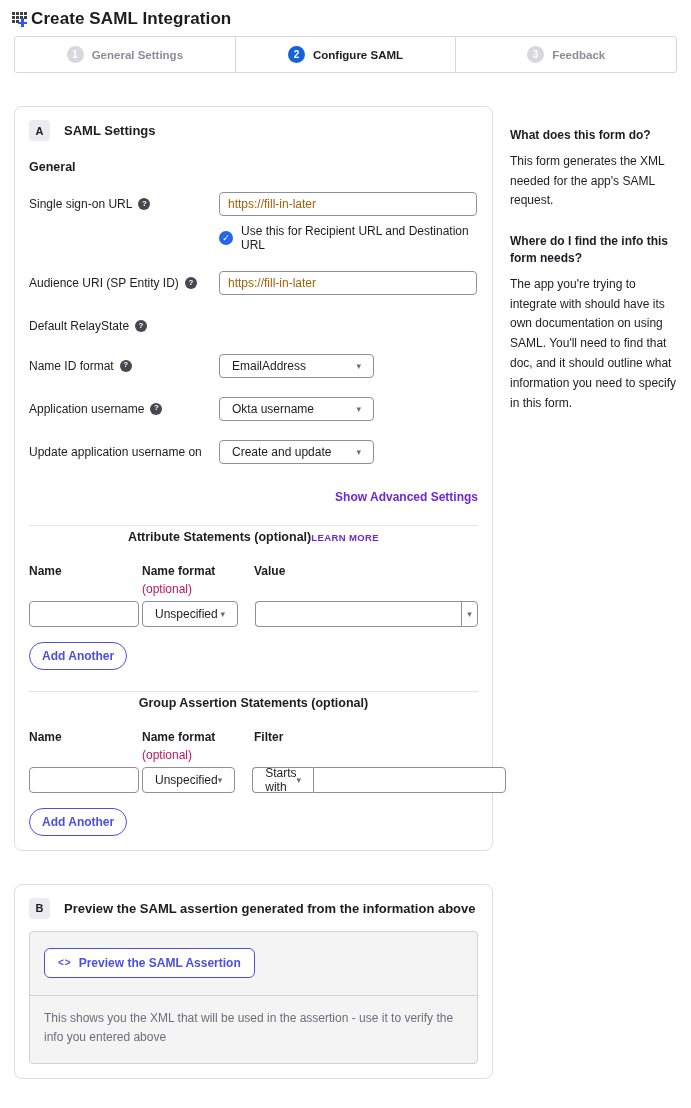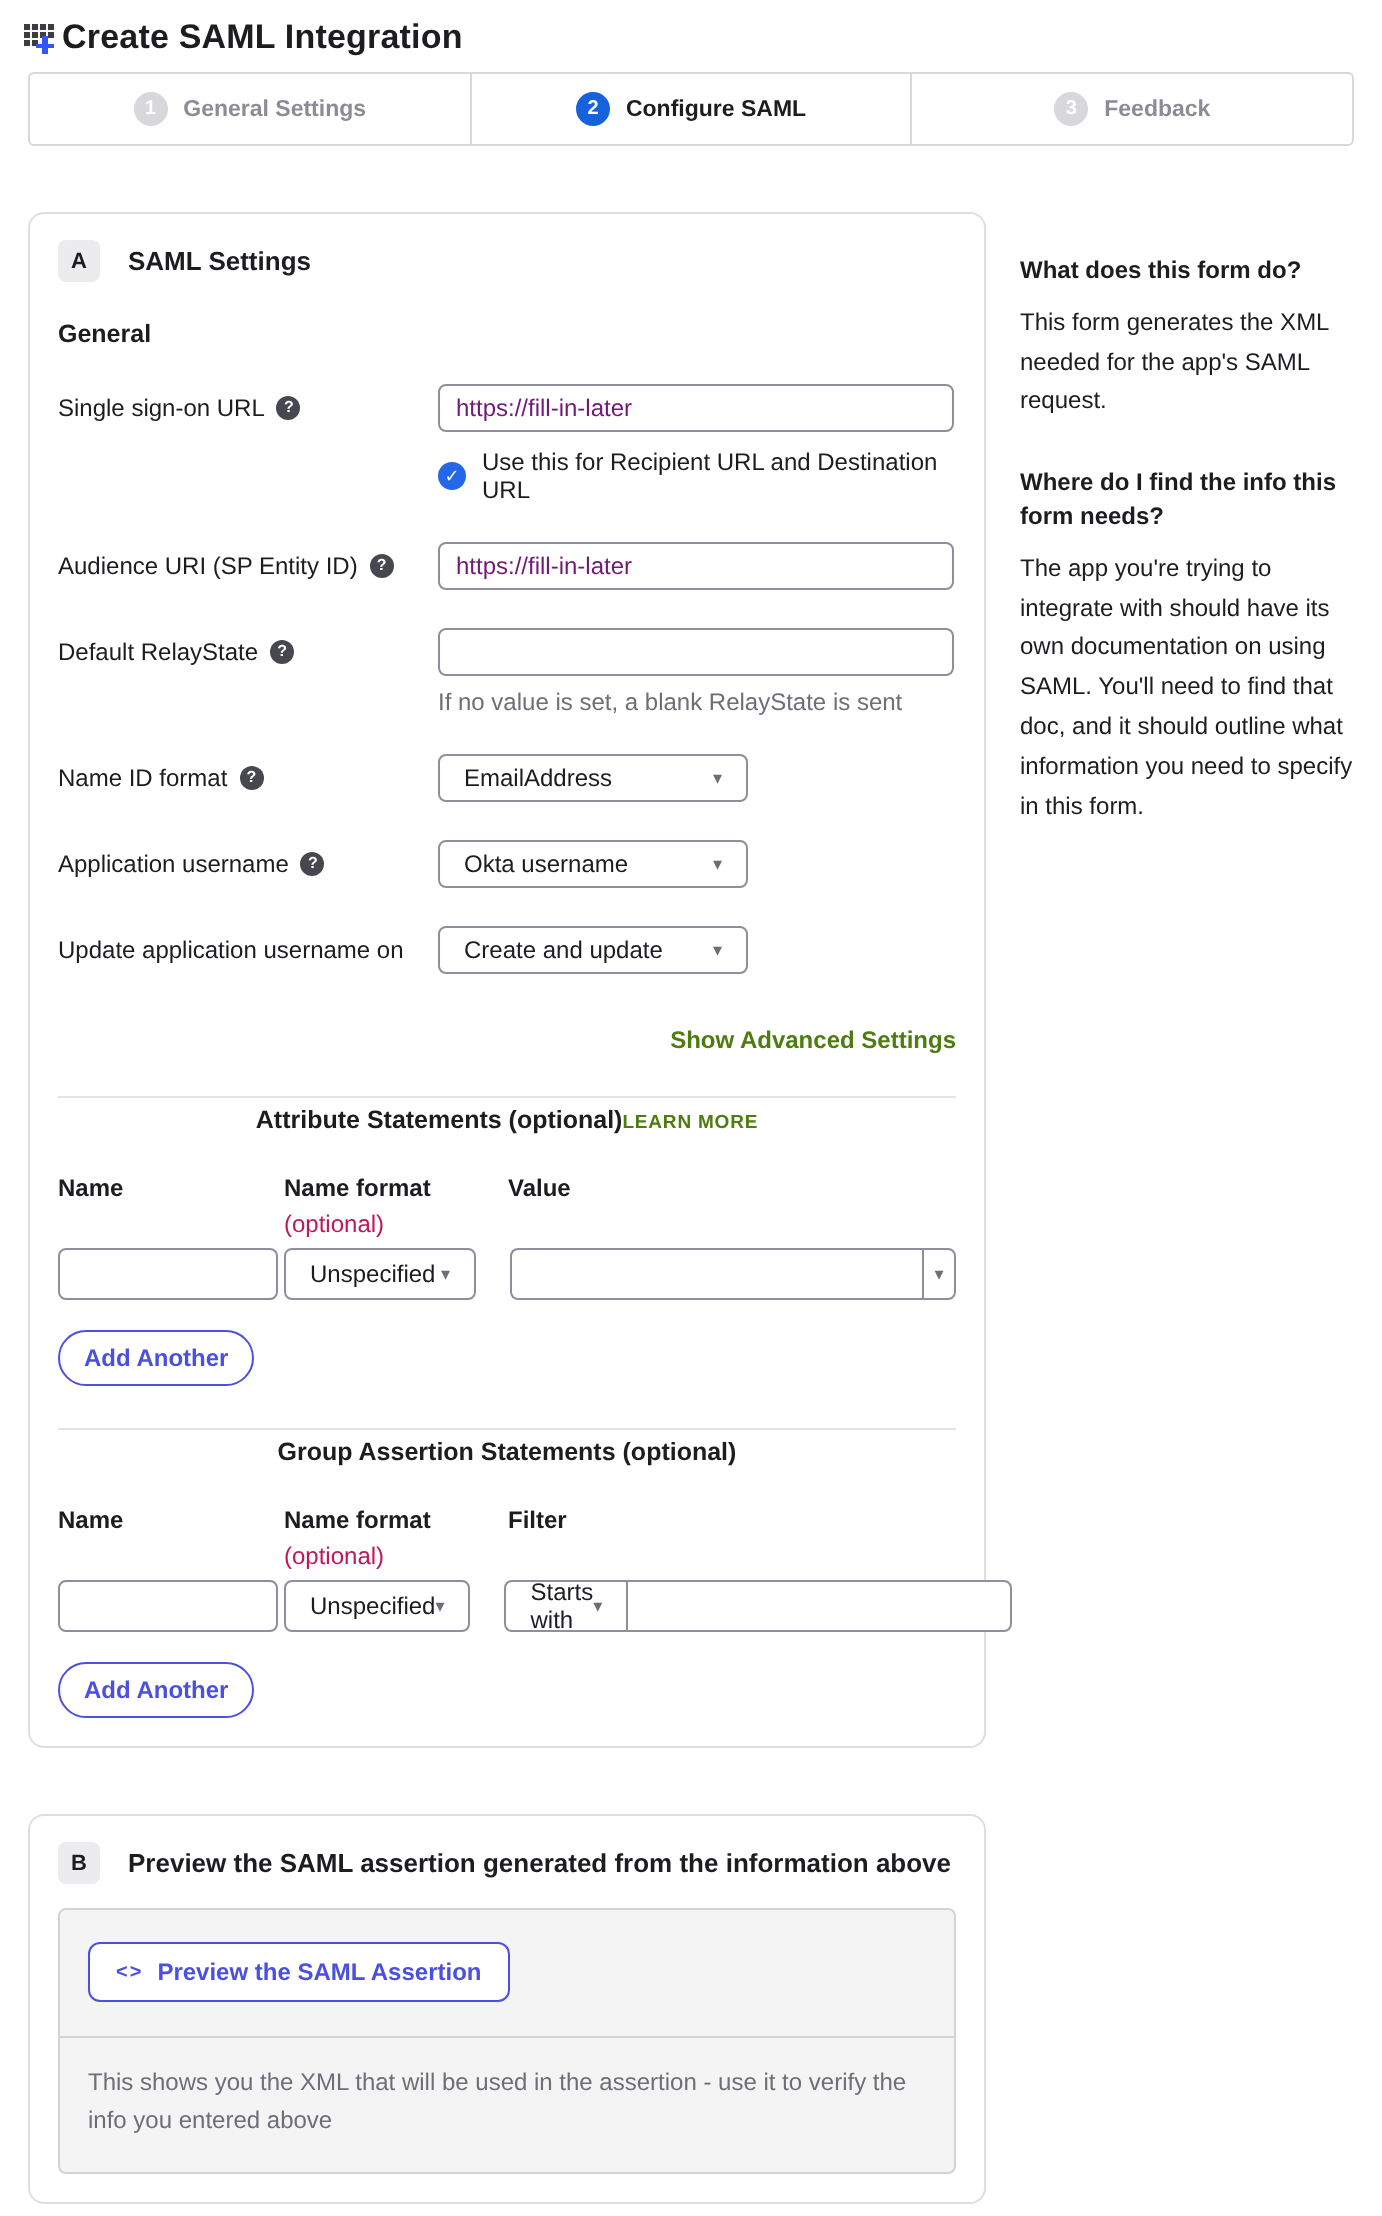--- a/index.html
+++ b/index.html
@@ -57,37 +57,37 @@
   
   .frow { display: grid; grid-template-columns: 190px 1fr; margin-bottom: 19px; }
   .flabel { padding-top: 5px; display: flex; align-items: flex-start; gap: 6px; line-height: 1.3; }
   .help-icon {
     width: 12px; height: 12px; border-radius: 50%; background: #47474f;
     color: #fff; font-size: 8px; font-weight: bold; flex: 0 0 auto;
     display: inline-flex; align-items: center; justify-content: center; margin-top: 1px;
   }
   .text-input {
     width: 258px; height: 24px; border: 1px solid #8f8f9b; border-radius: 4px;
-    padding: 0 8px; font-family: inherit; font-size: 12px; color: #701a75; background: #fff;
+    padding: 0 8px; font-family: inherit; font-size: 12px; color: #a16207; background: #fff;
   }
   .hint { color: #6e6e78; margin-top: 6px; }
   .select-box {
     width: 155px; height: 24px; border: 1px solid #8f8f9b; border-radius: 4px;
     background: #fff; display: flex; align-items: center; justify-content: space-between;
     padding: 0 12px; cursor: pointer;
   }
   .select-box .caret { color: #6e6e78; font-size: 9px; }
   .check-row { display: flex; align-items: center; gap: 8px; margin-top: 8px; }
   .checkbox-on {
     width: 14px; height: 14px; border-radius: 50%; background: #2468e8;
     color: #fff; font-size: 9px; font-weight: bold;
     display: flex; align-items: center; justify-content: center; flex: 0 0 auto;
   }
 
-  .link { color: #4d7c0f; font-weight: bold; text-decoration: none; cursor: pointer; }
+  .link { color: #6d28d9; font-weight: bold; text-decoration: none; cursor: pointer; }
   .advanced-row { text-align: right; margin: 26px 0 0 0; }
 
   .divider { border: none; border-top: 1px solid #e4e4e7; margin: 21px 0 0 0; }
 
   .sec-head-row { display: flex; align-items: baseline; justify-content: center; margin-top: 4px; }
   .sec-title { font-weight: bold; font-size: 12.5px; }
   .learn-more { font-size: 9.5px; letter-spacing: .4px; }
 
   .cols-row { display: flex; margin-top: 20px; }
   .col-h { font-weight: bold; }
@@ -209,24 +209,20 @@
         <input class="text-input" type="text" value="https://fill-in-later" style="">
       </div>
     </div>
 
     
     <div class="frow">
       <div class="flabel">
         <span>Default RelayState</span>
         <span class="help-icon">?</span>
       </div>
-      <div>
-        <input class="text-input" type="text" value="" style="">
-        <div class="hint">If no value is set, a blank RelayState is sent</div>
-      </div>
     </div>
 
     
     <div class="frow">
       <div class="flabel">
         <span>Name ID format</span>
         <span class="help-icon">?</span>
       </div>
       <div>
         <div class="select-box">

